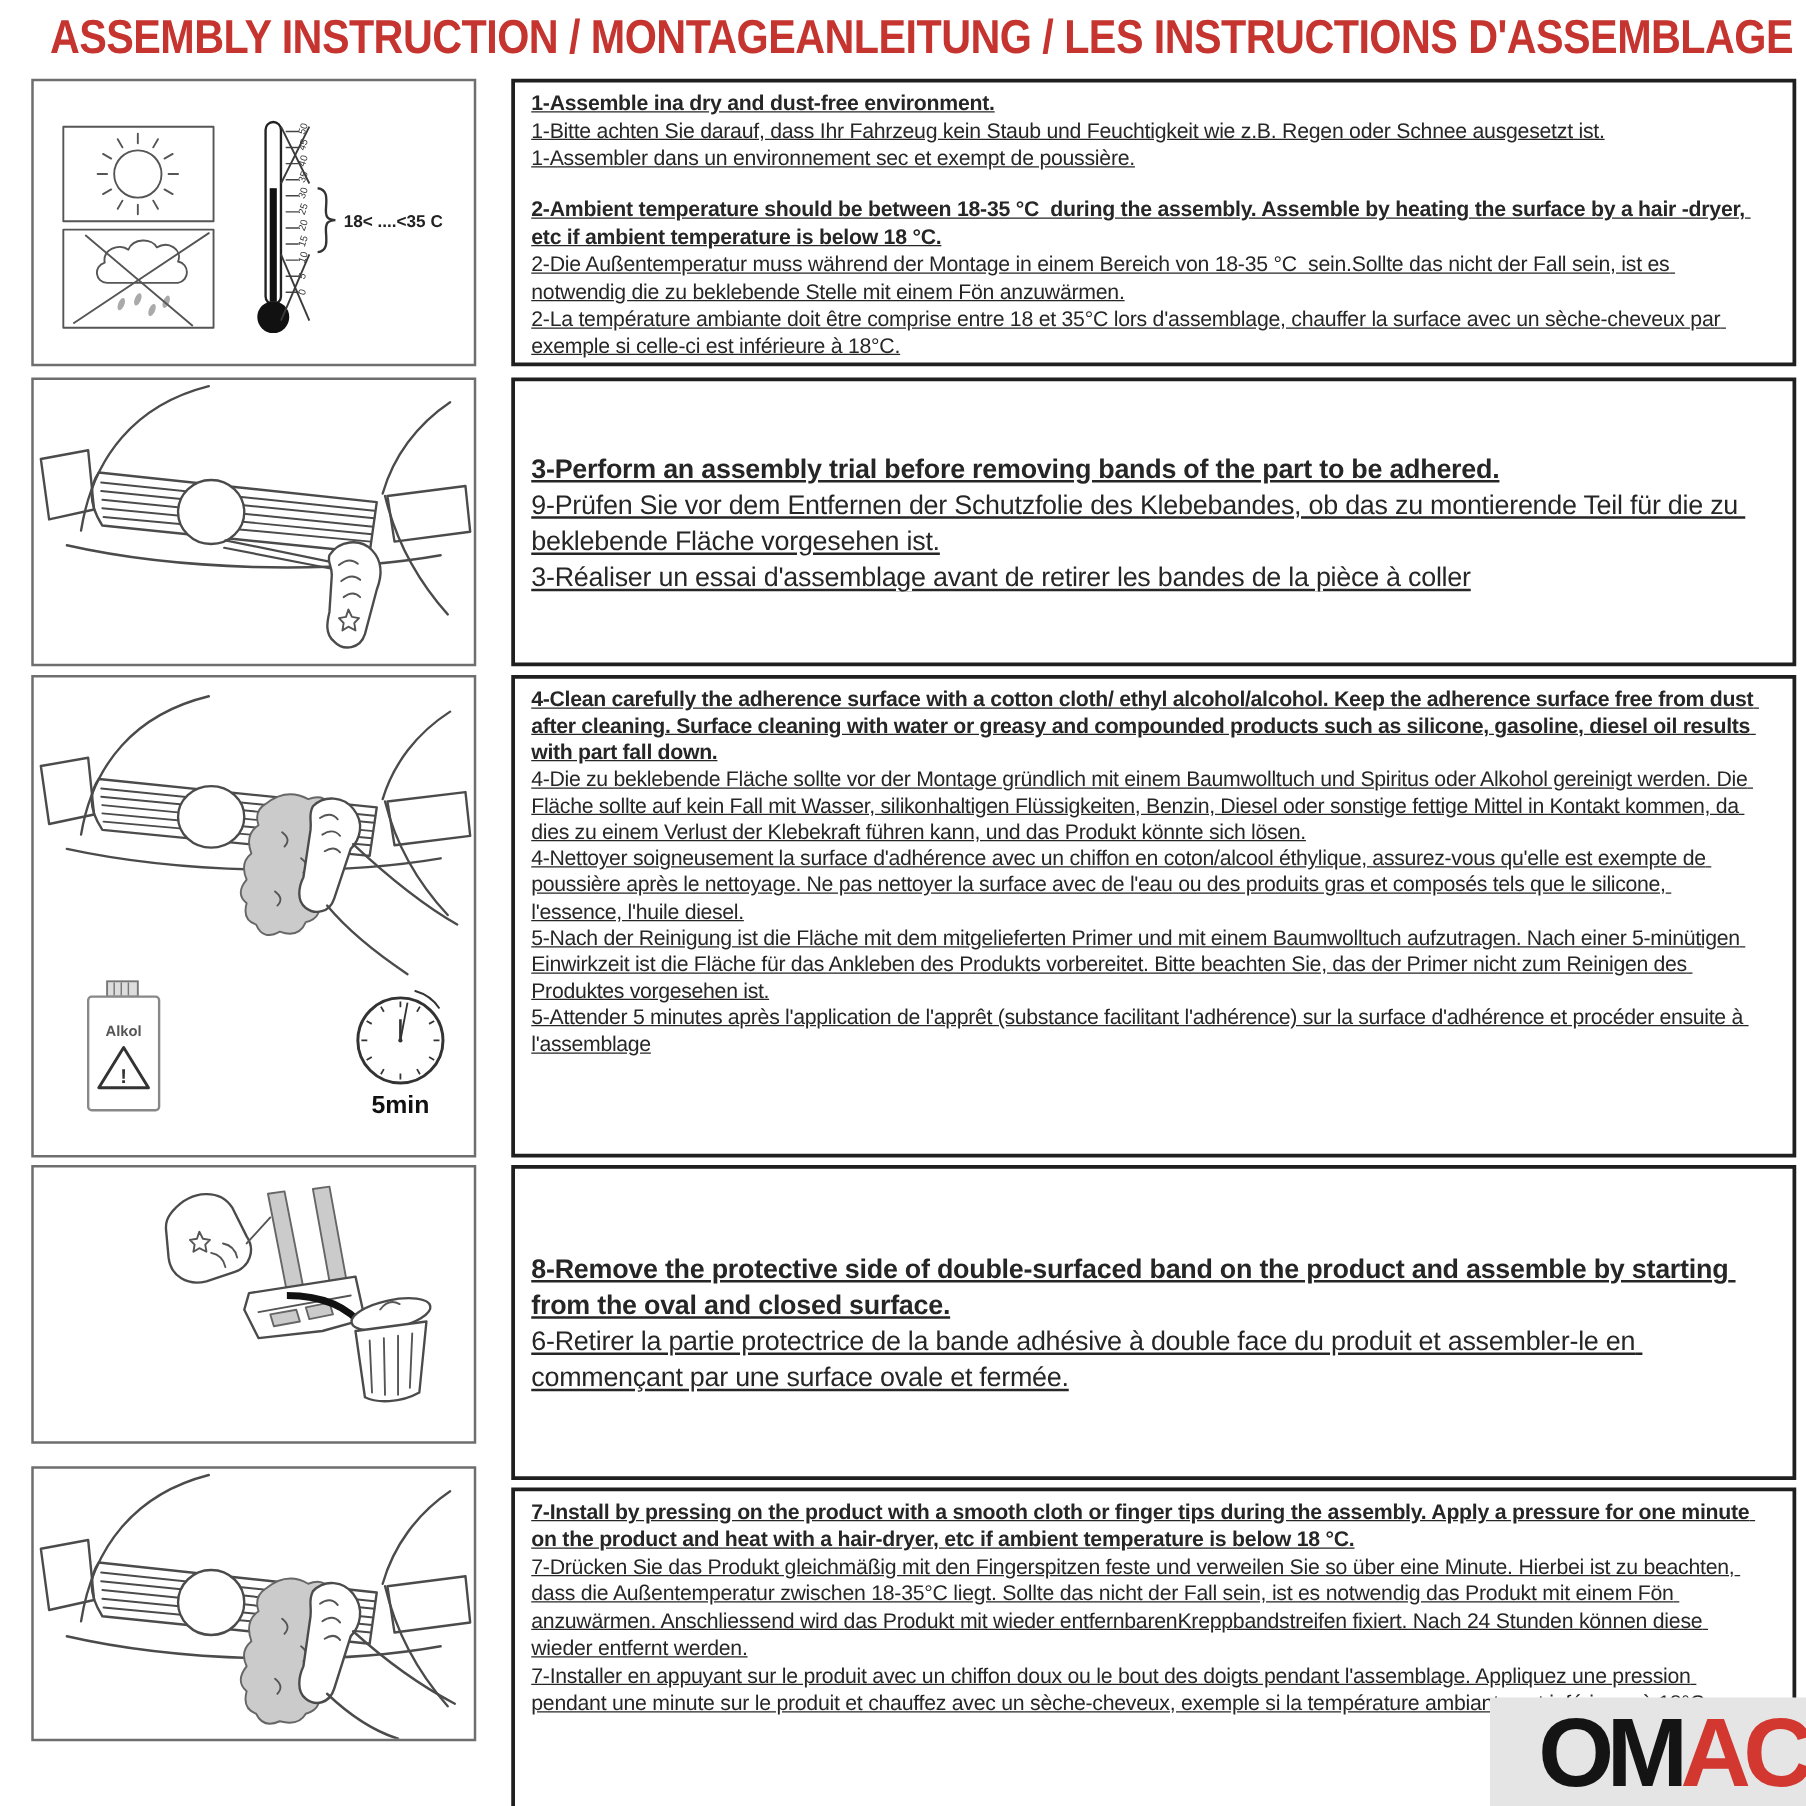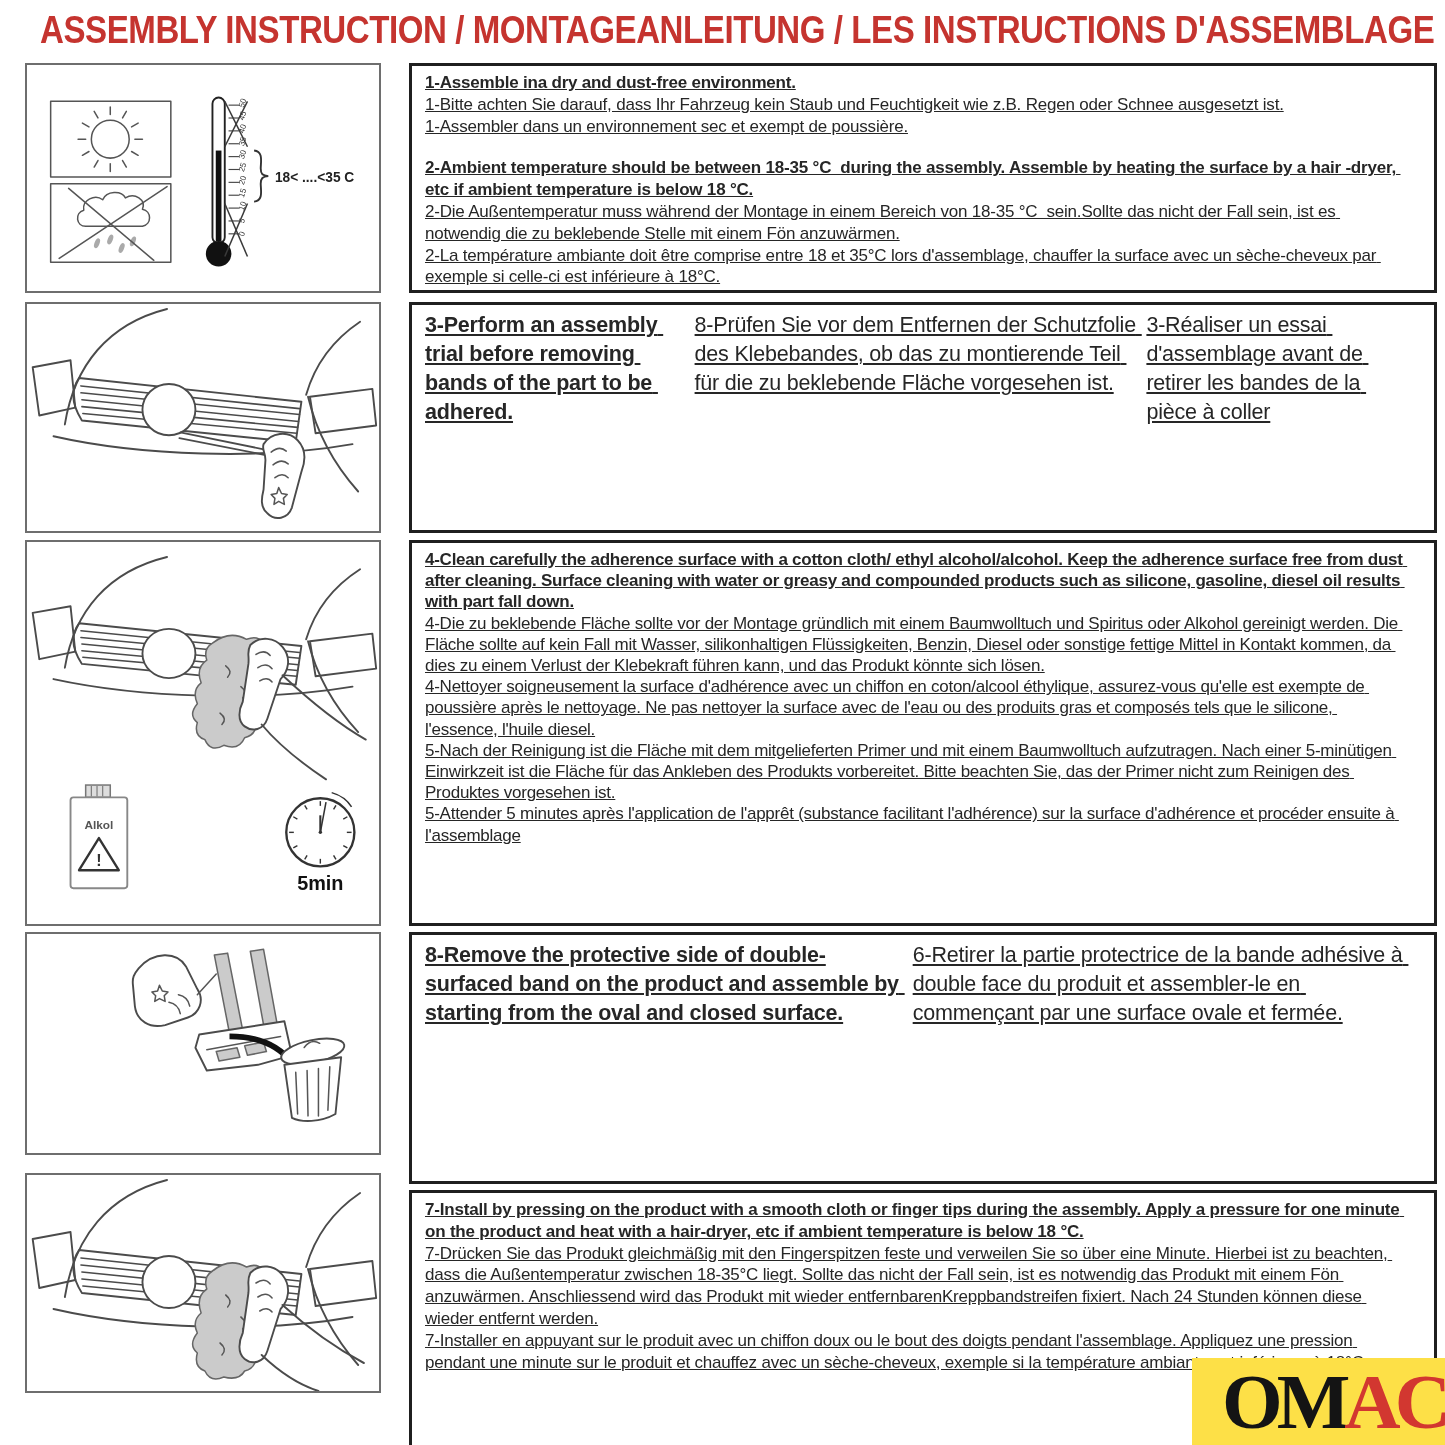--- a/index.html
+++ b/index.html
@@ -9,21 +9,21 @@
   }
   .title{
     position:absolute;left:40px;top:9px;margin:0;
     font-size:38px;font-weight:bold;color:#c5342f;
     white-space:nowrap;letter-spacing:-.5px;
     transform:scaleX(.87);transform-origin:0 50%;
   }
   .box{position:absolute;background:#fff;box-sizing:border-box;}
   .ibox{left:25px;width:356px;border:2px solid #6e6e6e;}
   .tbox{left:409px;width:1028px;border:3px solid #1f1f1f;padding:6px 26px 4px 13px;}
-  .vcenter{display:flex;flex-direction:row;justify-content:center;}
+  .vcenter{display:flex;flex-direction:column;justify-content:center;}
   #r1l,#r1r{top:63px;height:230px;}
   #r2l,#r2r{top:302px;height:231px;}
   #r3l,#r3r{top:540px;height:386px;}
   #r4l{top:932px;height:223px;}
   #r4r{top:932px;height:252px;}
   #r5l{top:1173px;height:220px;}
   #r5r{top:1190px;height:265px;}
   .txt p{margin:0;white-space:pre-wrap;text-decoration:underline;}
   .sm p{font-size:17px;line-height:21.8px;letter-spacing:-.2px;}
   .sm3 p{font-size:17px;line-height:21.2px;letter-spacing:-.25px;}
@@ -32,22 +32,22 @@
   .txt p.gap{margin-top:20px;}
   .sm3 p.gap{margin-top:14px;}
   .ibox svg{display:block;width:100%;height:100%;}
   
   .ln{fill:none;stroke:#4b4b4b;stroke-width:2;stroke-linecap:round;stroke-linejoin:round;}
   .lnt{fill:none;stroke:#555;stroke-width:1.6;stroke-linecap:round;stroke-linejoin:round;}
   .wh{fill:#fff;stroke:#4b4b4b;stroke-width:2;stroke-linejoin:round;}
   .gry{fill:#cbcbcb;stroke:#666;stroke-width:1.6;stroke-linejoin:round;}
   #logo{
     position:absolute;left:1192px;top:1358px;width:253px;height:88px;
-    background:#fde047;display:flex;align-items:center;justify-content:flex-end;
-    font-family:Liberation Serif, serif;font-weight:bold;font-size:78px;
+    background:#e5e5e5;display:flex;align-items:center;justify-content:flex-end;
+    font-family:Liberation Sans, sans-serif;font-weight:bold;font-size:78px;
     letter-spacing:-6px;line-height:1;
   }
   #logo .lb{color:#141414;}
   #logo .lr{color:#d23730;}
   text{font-family:"Liberation Sans",sans-serif;}
 </style>
 </head>
 <body>
 
 <h1 class="title">ASSEMBLY INSTRUCTION / MONTAGEANLEITUNG / LES INSTRUCTIONS D'ASSEMBLAGE</h1>
@@ -152,21 +152,21 @@
     </g>
     <g>
       <path d="M250,142 C258,130 276,128 286,138 C296,148 294,160 290,170 L280,206 C276,218 262,220 254,212 C246,206 248,196 250,188 L252,158 C252,150 248,148 250,142 Z" class="wh" stroke="#555" stroke-width="1.8"></path>
       <path d="M258,150 q9,-7 16,-1 M260,163 q9,-7 16,-1 M262,176 q8,-6 14,0" class="lnt"></path>
       <path d="M266,186 l3,6 6,1 -4,4 1,6 -6,-3 -5,3 1,-6 -4,-4 6,-1 Z" class="lnt"></path>
     </g>
   </svg>
 </div>
 <div id="r2r" class="box tbox vcenter txt lg">
   <p class="b">3-Perform an assembly trial before removing bands of the part to be adhered.</p>
-  <p>8-Prüfen Sie vor dem Entfernen der Schutzfolie des Klebebandes, ob das zu montierende Teil für die zu beklebende Fläche vorgesehen ist.</p>
+  <p>9-Prüfen Sie vor dem Entfernen der Schutzfolie des Klebebandes, ob das zu montierende Teil für die zu beklebende Fläche vorgesehen ist.</p>
   <p>3-Réaliser un essai d'assemblage avant de retirer les bandes de la pièce à coller</p>
 </div>
 
 <div id="r3l" class="box ibox">
   <svg viewBox="0 0 372 382">
     <g class="ln">
       <path d="M40,122 C50,62 86,20 148,5"></path>
       <path d="M352,18 C324,36 304,62 295,92"></path>
       <path d="M6,64 L46,57 L51,105 L13,113 Z"></path>
       <path d="M299,94 L365,86 L369,123 L305,131 Z"></path>

